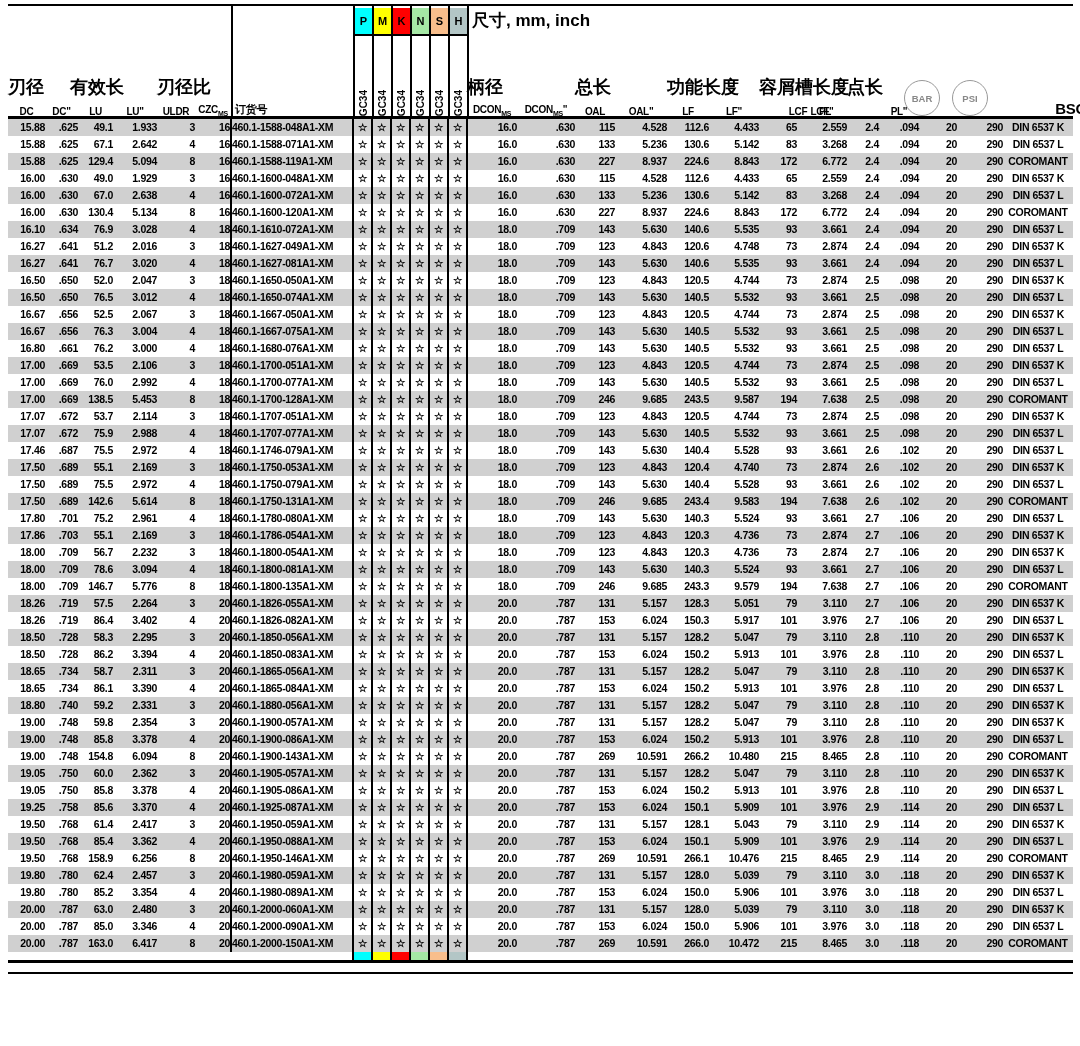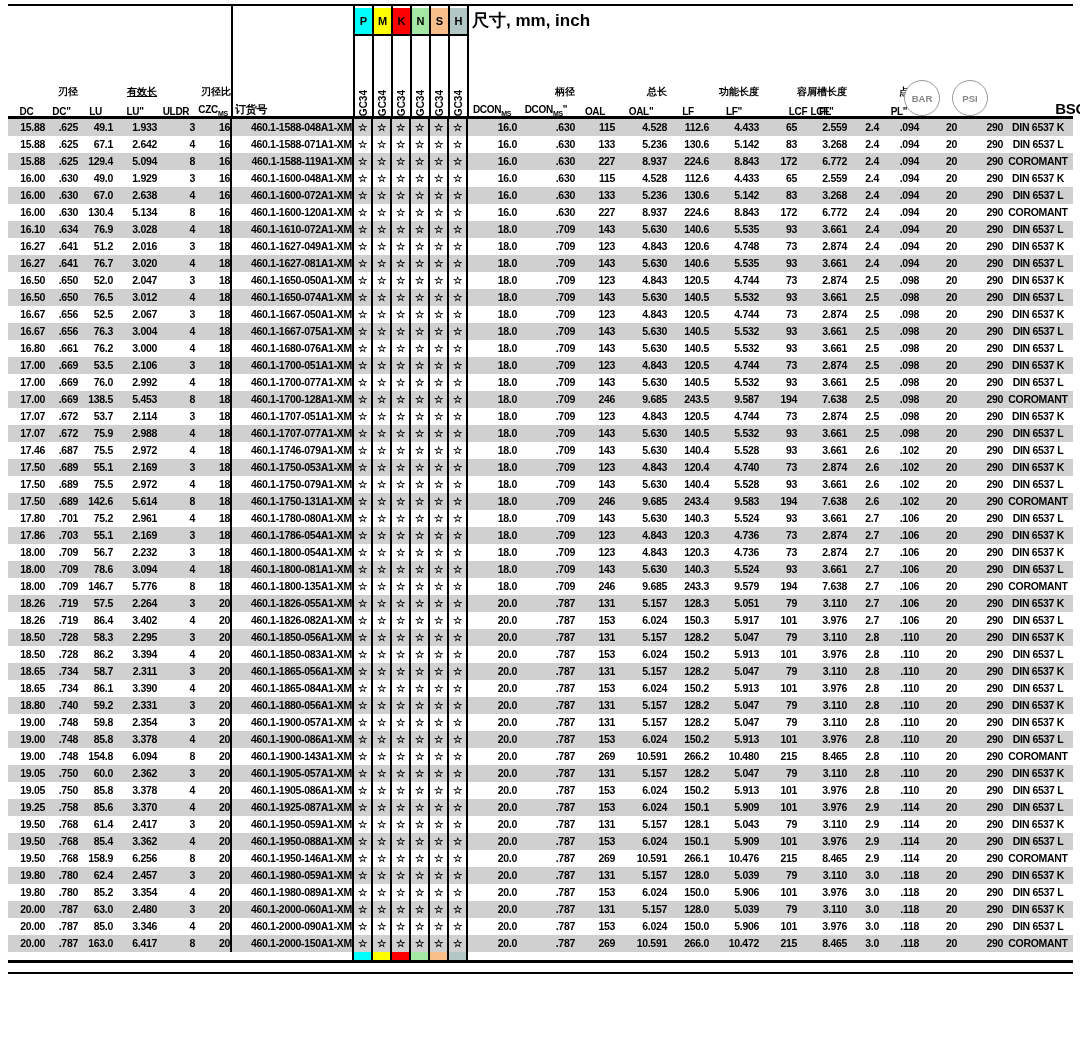--- a/index.html
+++ b/index.html
@@ -4,41 +4,41 @@
 <style>
   html,body{margin:0;padding:0;background:#fff;}
   body{width:1080px;height:1046px;font-family:"Liberation Sans",sans-serif;font-weight:bold;color:#000;}
   .sheet{position:relative;width:1080px;height:1046px;overflow:hidden;}
 
   
   .hdr{position:absolute;left:8px;top:4px;width:1065px;height:112px;border-top:2px solid #000;}
   .vline{position:absolute;top:0;width:2px;height:112px;background:#000;}
   .collabel{position:absolute;bottom:1px;font-size:10px;letter-spacing:-0.3px;text-align:center;white-space:nowrap;}
   .collabel sub{font-size:7px;}
-  .grp{position:absolute;bottom:19px;font-size:10px;text-align:right;white-space:nowrap;}
+  .grp{position:absolute;bottom:19px;font-size:18px;text-align:left;white-space:nowrap;}
   .units{position:absolute;left:464px;top:3px;font-size:17px;white-space:nowrap;}
   .gradehdr{position:absolute;left:345px;top:0;width:114px;height:112px;}
   .gcol{position:absolute;top:0;width:19px;height:112px;border-left:2px solid #000;box-sizing:border-box;}
   .gcol.last{border-right:2px solid #000;width:21px;}
   .gbox{position:absolute;top:2px;left:0;right:0;height:26px;border-bottom:2px solid #000;
         display:flex;align-items:center;justify-content:center;font-size:11px;}
   .gvwrap{position:absolute;bottom:2px;left:0;right:0;display:flex;justify-content:center;}
   .gvert{writing-mode:vertical-rl;transform:rotate(180deg);font-size:10px;letter-spacing:0;}
   .gauge{position:absolute;width:34px;height:34px;border:1.5px solid #999;border-radius:50%;
          color:#888;font-size:9.5px;display:flex;align-items:center;justify-content:center;background:#fff;}
 
   
   table.spec{position:absolute;left:8px;top:116px;width:1065px;border-collapse:collapse;table-layout:fixed;
              border-top:3px solid #000;border-bottom:3px solid #000;}
   table.spec td{font-size:10.5px;letter-spacing:-0.3px;height:17px;line-height:17px;padding:0;
                 white-space:nowrap;overflow:visible;}
   tr.g td{background:#D0D0D0;}
   tr.w td{background:#fff;}
   td.num{text-align:right;padding-right:4px;}
-  td.ord{text-align:right;padding-left:4px;border-left:2px solid #000;font-size:10px;margin-top:36px;}
+  td.ord{text-align:left;padding-left:4px;border-left:2px solid #000;font-size:10px;margin-top:36px;}
   td.star{text-align:center;border-left:2px solid #000;font-size:10px;padding:0;}
   td.star.last{border-right:2px solid #000;}
   td.bsg{text-align:center;margin-left:19px;}
   tr.strip td{height:8px;line-height:8px;background:#fff;}
   .afterline{position:absolute;left:8px;width:1065px;height:2px;background:#000;}
 </style>
 </head>
 <body>
 
 <div class="sheet">
@@ -82,21 +82,21 @@
           <div class="gbox" style="background: rgb(179, 198, 198);">H</div>
           <div class="gvwrap">
             <span class="gvert">GC34</span>
           </div>
         </div>
       </div>
 
     <div class="units">尺寸, mm, inch</div>
 
     <div class="grp" style="left:0;width:70px;">刃径</div>
-    <div class="grp" style="left:70px;width:79px;text-decoration:underline;">有效长</div>
+    <div class="grp" style="left:62px;width:79px;">有效长</div>
     <div class="grp" style="left:149px;width:74px;">刃径比</div>
 
     <div class="grp" style="left:459px;width:108px;">柄径</div>
     <div class="grp" style="left:567px;width:92px;">总长</div>
     <div class="grp" style="left:659px;width:92px;">功能长度</div>
     <div class="grp" style="left:751px;width:88px;">容屑槽长度</div>
     <div class="grp" style="left:839px;width:72px;">点长</div>
 
     <div class="gauge" style="left:896px;top:74px;">
         <span>BAR</span>

